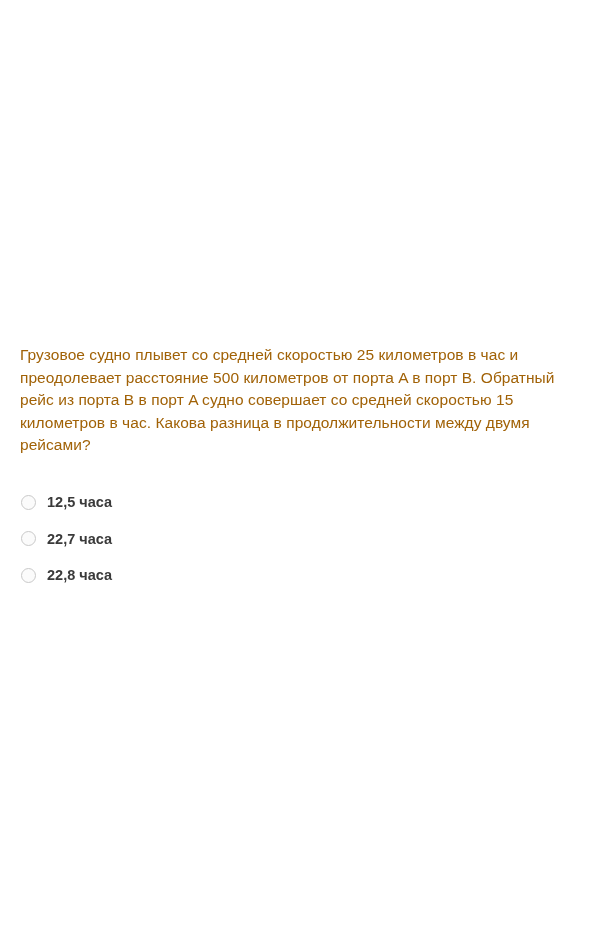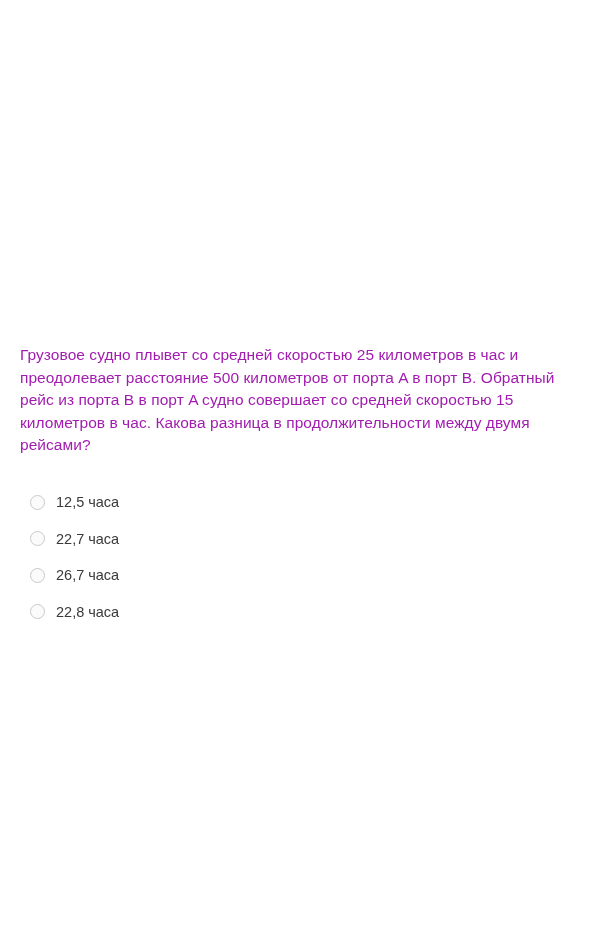--- a/index.html
+++ b/index.html
@@ -24,33 +24,34 @@
   }
   .question-block {
     position: absolute;
     left: 20px;
     top: 344px;
     width: 568px;
   }
   .question-text {
     font-size: 15.5px;
     line-height: 22.5px;
-    color: #a21caf;
+    color: #a16207;
     letter-spacing: 0.05px;
     white-space: pre-wrap;
     margin: 0;
   }
   .options {
     position: absolute;
-    left: 30px;
+    left: 21px;
     top: 484px;
     width: 400px;
     margin: 0;
     padding: 0;
     list-style: none;
+    font-weight: bold;
   }
   .option-row {
     display: flex;
     align-items: center;
     height: 36.5px;
   }
   .radio {
     width: 15px;
     height: 15px;
     border-radius: 50%;
@@ -79,21 +80,17 @@
     <li class="option-row">
       <span class="radio"></span>
       <span class="option-label">12,5 часа</span>
     </li>
     <li class="option-row">
       <span class="radio"></span>
       <span class="option-label">22,7 часа</span>
     </li>
     <li class="option-row">
       <span class="radio"></span>
-      <span class="option-label">26,7 часа</span>
-    </li>
-    <li class="option-row">
-      <span class="radio"></span>
       <span class="option-label">22,8 часа</span>
     </li>
   </ul>
 
 </div>
 
 </body></html>

